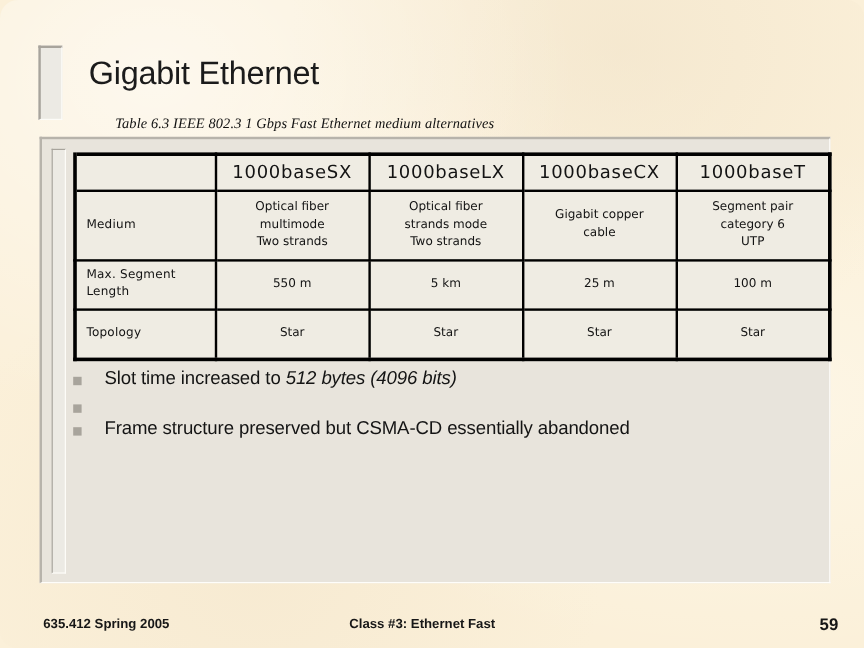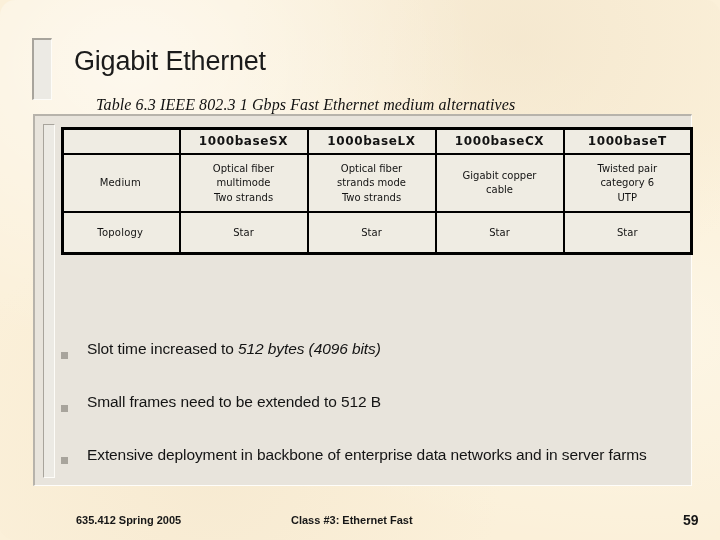--- a/index.html
+++ b/index.html
@@ -55,21 +55,21 @@
     white-space: nowrap;
     font-family: "Liberation Sans", sans-serif;
   }
 
   .table-caption {
     position: absolute;
     left: 96px;
     top: 96px;
     font-family: "Liberation Serif", serif;
     font-style: italic;
-    font-size: 16px;
+    font-size: 12px;
     color: #111;
     white-space: nowrap;
     letter-spacing: 0.1px;
   }
 
   
   .content-panel {
     position: absolute;
     left: 33px;
     top: 114px;
@@ -113,53 +113,52 @@
     background: #efece3;
     font-family: "DejaVu Sans", sans-serif;
     font-size: 10px;
     color: #131313;
     padding: 4px 8px;
     text-align: center;
     vertical-align: middle;
     line-height: 1.45;
   }
   .media-table th {
-    font-weight: bold;
-    font-size: 12px;
+    font-weight: normal;
+    font-size: 15px;
     letter-spacing: 0.6px;
     height: 15px;
     padding: 3px 6px;
   }
   .media-table th.corner-blank {
     border-left: 3px solid #000;
   }
   .media-table td.rowlabel {
-    text-align: center;
+    text-align: left;
     padding-right: 10px;
     letter-spacing: 0.2px;
   }
   .col-label  { width: 117px; }
   .col-data   { width: 128px; }
 
   .row-medium td { height: 48px; }
   .row-seg    td { height: 31px; }
   .row-topo   td { height: 31px; margin-top: 12px; }
 
   
   .bullets {
     position: absolute;
     left: 26px;
     top: 190px;
     width: 620px;
   }
   .bullet-row {
     display: flex;
-    align-items: flex-end;
+    align-items: flex-start;
     margin-bottom: 3.5px;
-    margin-top: 33px;
   }
   .bullet-marker {
     flex: 0 0 auto;
     width: 7px;
     height: 7px;
     background: #a8a49c;
     margin-top: 8px;
     margin-right: 19px;
   }
   .bullet-text {
@@ -175,21 +174,21 @@
 
   
   .footer-left, .footer-center, .footer-page {
     position: absolute;
     font-family: "Liberation Sans", sans-serif;
     font-size: 11px;
     font-weight: bold;
     color: #171717;
     white-space: nowrap;
   }
-  .footer-left   { left: 36px;  top: 514px; margin-left: 40px; }
+  .footer-left   { left: 36px;  top: 514px; }
   .footer-center { left: 291px; top: 514px; }
   .footer-page   { left: 666px; top: 512px; font-size: 14px; margin-left: 17px; }
 </style>
 </head>
 <body>
 
 <div class="slide">
 
   <div class="title-bar-accent"></div>
 
@@ -229,47 +228,56 @@
           <td>
             <span>Optical fiber</span><br>
             <span>strands mode</span><br>
             <span>Two strands</span>
           </td>
           <td>
             <span>Gigabit copper</span><br>
             <span>cable</span>
           </td>
           <td>
-            <span>Twisted pair</span><br>
+            <span>Segment pair</span><br>
             <span>category 6</span><br>
             <span>UTP</span>
           </td>
+        </tr>
+        <tr class="row-seg">
+          <td class="rowlabel">
+            <span>Max. Segment</span><br>
+            <span>Length</span>
+          </td>
+          <td>550 m</td>
+          <td>5 km</td>
+          <td>25 m</td>
+          <td>100 m</td>
         </tr>
         <tr class="row-topo">
           <td class="rowlabel">Topology</td>
           <td>Star</td>
           <td>Star</td>
           <td>Star</td>
           <td>Star</td>
         </tr>
       </tbody>
     </table>
 
     <div class="bullets">
       <div class="bullet-row">
         <span class="bullet-marker"></span>
         <span class="bullet-text"><span>Slot time increased to </span><i>512 bytes (4096 bits)</i></span>
       </div>
       <div class="bullet-row">
         <span class="bullet-marker"></span>
-        <span class="bullet-text">Small frames need to be extended to 512 B</span>
       </div>
       <div class="bullet-row">
         <span class="bullet-marker"></span>
-        <span class="bullet-text">Extensive deployment in backbone of enterprise data networks and in server farms</span>
+        <span class="bullet-text">Frame structure preserved but CSMA-CD essentially abandoned</span>
       </div>
     </div>
 
   </div>
 
   <div class="footer-left">635.412 Spring 2005</div>
   <div class="footer-center">Class #3:  Ethernet Fast</div>
   <div class="footer-page">59</div>
 
 </div>

